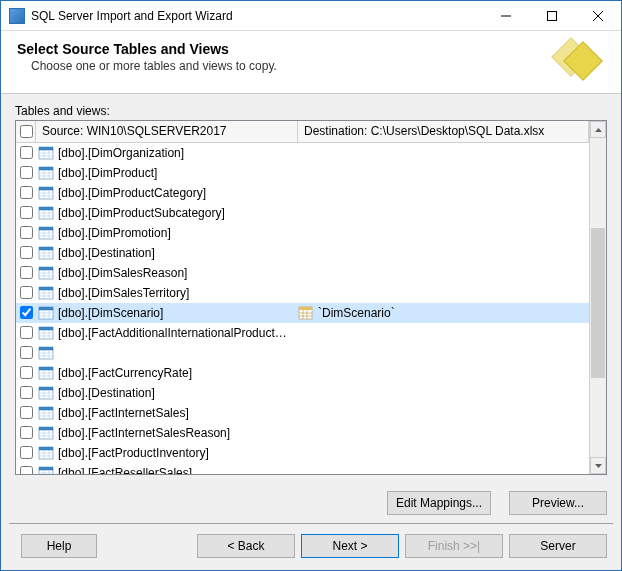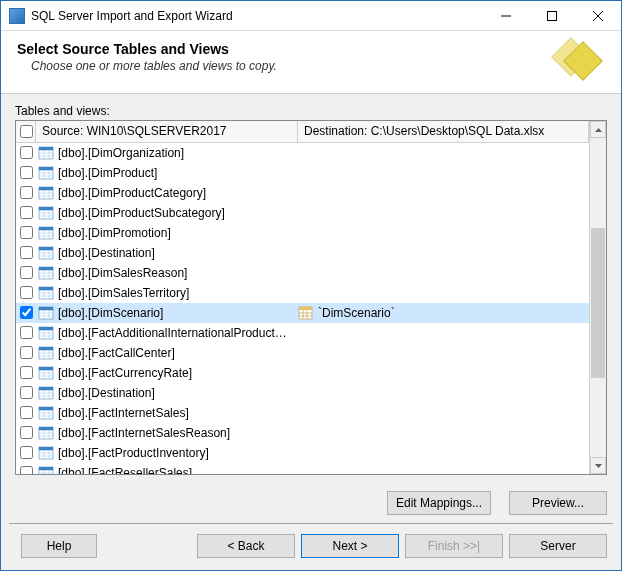--- a/index.html
+++ b/index.html
@@ -6,21 +6,21 @@
   body { margin:0; font-family:"Segoe UI",Tahoma,sans-serif; font-size:12px; color:#000; background:#fff; }
   .window { width:622px; height:571px; border:1px solid #2a6fb5; display:flex; flex-direction:column; background:#f0f0f0; }
   .titlebar { height:30px; background:#fff; display:flex; align-items:center; border-bottom:1px solid #ddd; }
   .titlebar .ico { width:16px; height:16px; margin:0 6px 0 8px; background:linear-gradient(135deg,#5aa0e0,#2a6fb5); border:1px solid #2a6fb5; }
   .titlebar .title { flex:1; font-size:12px; }
   .winbtn { width:46px; height:30px; display:flex; align-items:center; justify-content:center; }
   .winbtn svg { width:10px; height:10px; }
   .header { background:#fff; padding:10px 16px 8px 16px; display:flex; align-items:flex-start; border-bottom:1px solid #ccc; }
   .header .head-text { flex:1; }
   .header h1 { margin:0; font-size:14px; font-weight:700; }
-  .header .sub { margin:2px 0 0 14px; font-size:12px; color:#333;font-style:italic; }
+  .header .sub { margin:2px 0 0 14px; font-size:12px; color:#333; }
   .header .deco { width:54px; height:44px; margin-left:8px; position:relative; }
   .header .deco .sq { position:absolute; width:28px; height:28px; background:#e8d54a; border:1px solid #c9b830; transform:rotate(45deg); }
   .header .deco .sq.a { top:6px; left:18px; }
   .header .deco .sq.b { top:2px; left:6px; opacity:.6; }
   .content { flex:1; padding:10px 14px 6px 14px; display:flex; flex-direction:column; min-height:0; }
   .list-label { margin-bottom:2px; }
   .grid { flex:1; border:1px solid #828790; background:#fff; display:flex; min-height:0; }
   .grid-body { flex:1; overflow:hidden; }
   .grid-head { display:flex; background:#d946ef; height:22px; border-bottom:1px solid #d0d0d0; }
   .grid-head .chkcell { width:20px; border-right:1px solid #d0d0d0; display:flex; align-items:center; justify-content:center; background:#f7f7f7; }
@@ -311,21 +311,20 @@
                 <div class="tblico">
                   <svg width="16" height="14" viewBox="0 0 16 14">
                     <rect x="1" y="1" width="14" height="3" fill="#3d87c7" stroke="#2a6fb5" stroke-width="0.5"></rect>
                     <rect x="1" y="4" width="14" height="9" fill="#fff" stroke="#2a6fb5" stroke-width="0.5"></rect>
                     <line x1="1" y1="7" x2="15" y2="7" stroke="#9cc4e4" stroke-width="0.5"></line>
                     <line x1="1" y1="10" x2="15" y2="10" stroke="#9cc4e4" stroke-width="0.5"></line>
                     <line x1="6" y1="4" x2="6" y2="13" stroke="#9cc4e4" stroke-width="0.5"></line>
                     <line x1="11" y1="4" x2="11" y2="13" stroke="#9cc4e4" stroke-width="0.5"></line>
                   </svg>
                 </div>
-                <span>[dbo].[FactCallCenter]</span>
               </div>
               <div class="cell dst"></div>
             </div>
             <div class="row">
               <div class="chkcell">
                 <input type="checkbox" style="">
               </div>
               <div class="cell src">
                 <div class="tblico">
                   <svg width="16" height="14" viewBox="0 0 16 14">

